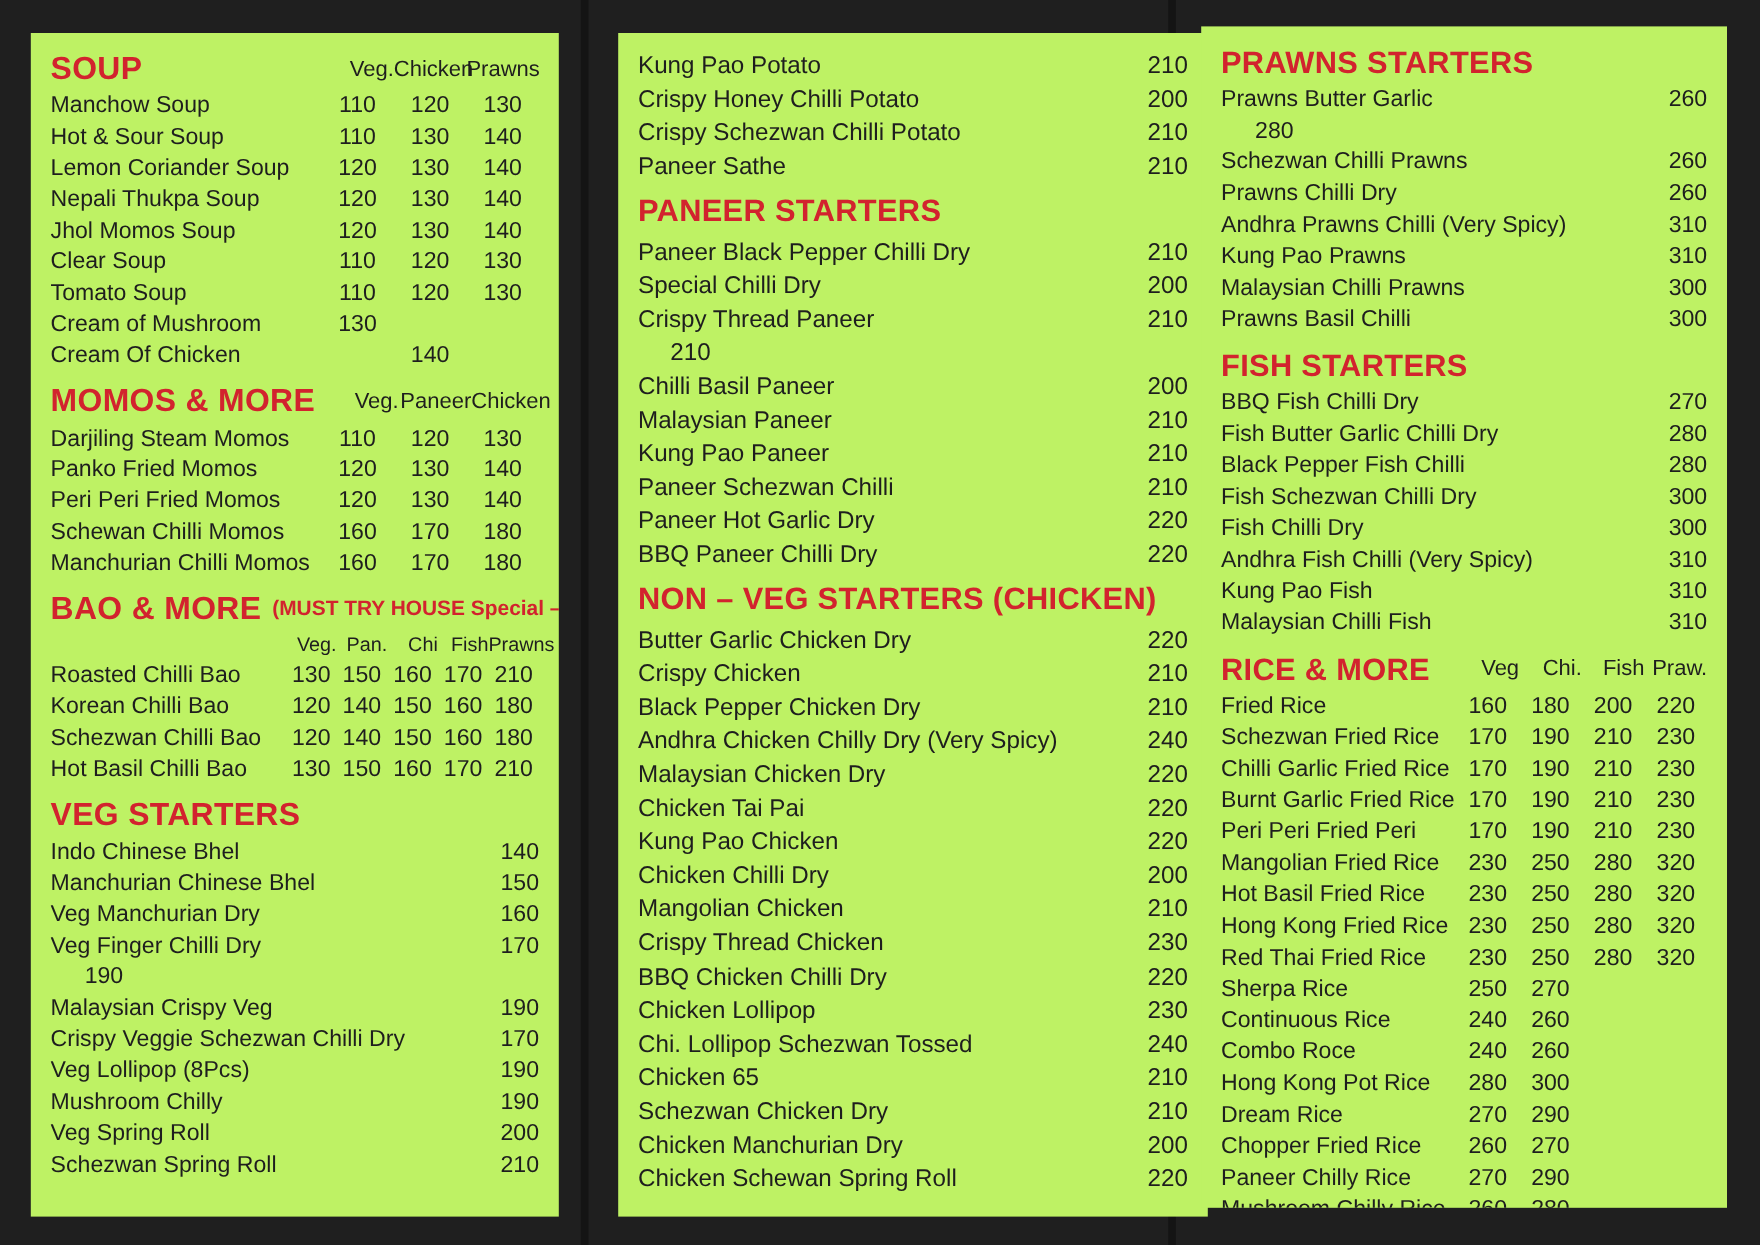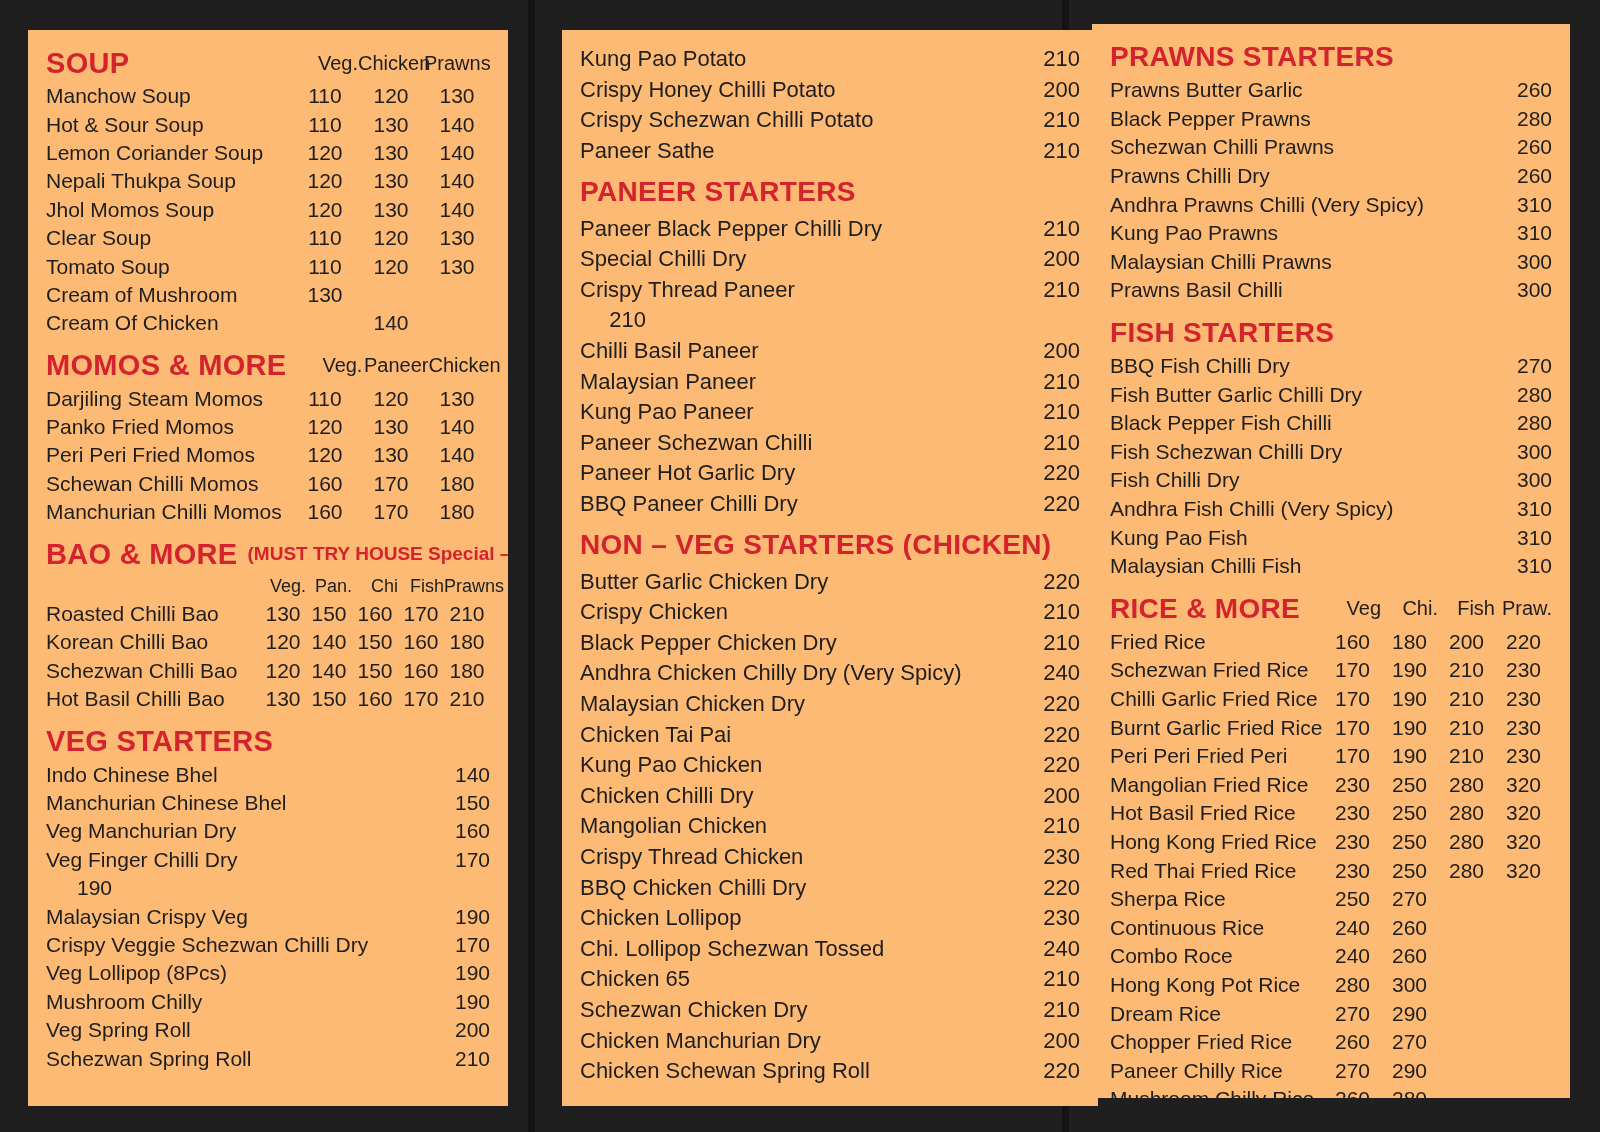--- a/index.html
+++ b/index.html
@@ -1,20 +1,20 @@
 <!DOCTYPE html>
 <html><head>
 <meta charset="utf-8">
 <style>
   html,body{margin:0;padding:0;background:#101010;}
   .board{position:relative;width:1600px;height:1132px;background:#1f1f1f;overflow:hidden;
          font-family:"Liberation Sans", sans-serif;}
   .seam{position:absolute;top:0;bottom:0;width:7px;background:#141414;}
   #seam1{left:528px;} #seam2{left:1062px;}
-  .panel{position:absolute;background:#fdba74;box-sizing:border-box;padding:14px 18px 0 18px;
+  .panel{position:absolute;background:#bef264;box-sizing:border-box;padding:14px 18px 0 18px;
          color:#1e1e1e;overflow:hidden;}
   #p1{left:28px;  top:30px; width:480px; height:1076px; --fs:21px; --lh:28.4px; --ts:29px; --th:38px;}
   #p2{left:562px; top:30px; width:536px; height:1076px; --fs:22px; --lh:30.6px; --ts:28px; --th:42px;}
   #p3{left:1092px;top:24px; width:478px; height:1074px; --fs:21px; --lh:28.6px; --ts:28px; --th:38px;}
   .menu-section{margin-bottom:9px;}
   #p2 .menu-section{margin-bottom:5px;}
   .row{display:flex;align-items:center;height:var(--lh);white-space:nowrap;font-size:var(--fs);}
   .title-row{height:var(--th);}
   .title{font-size:var(--ts);font-weight:bold;letter-spacing:.3px;}
   .title-row .title{margin-right:10px;}
@@ -378,21 +378,20 @@
       <div class="menu-section">
         <div class="row title-row">
           <div class="title" style="color: rgb(210, 35, 46); text-align: center;">PRAWNS STARTERS</div>
           <div class="grow"></div>
         </div>
         <div class="row item-row">
           <div class="iname">Prawns Butter Garlic</div>
           <div class="cell c1">260</div>
         </div>
         <div class="row item-row">
-          <div class="iname">Black Pepper Prawns</div>
           <div class="cell c1">280</div>
         </div>
         <div class="row item-row">
           <div class="iname">Schezwan Chilli Prawns</div>
           <div class="cell c1">260</div>
         </div>
         <div class="row item-row">
           <div class="iname">Prawns Chilli Dry</div>
           <div class="cell c1">260</div>
         </div>

